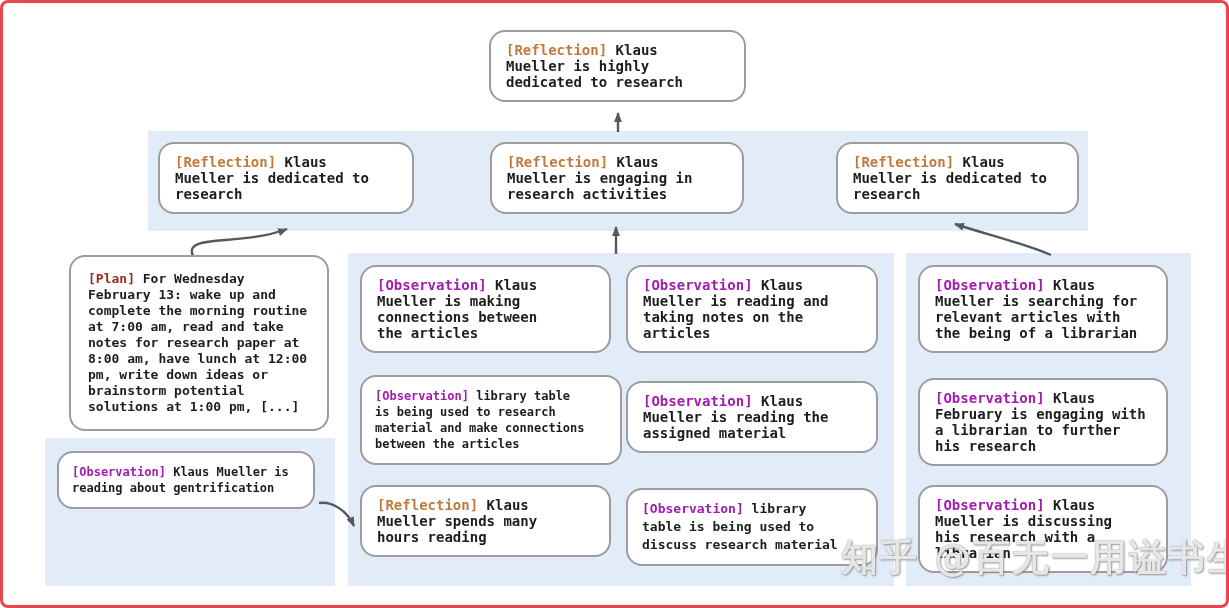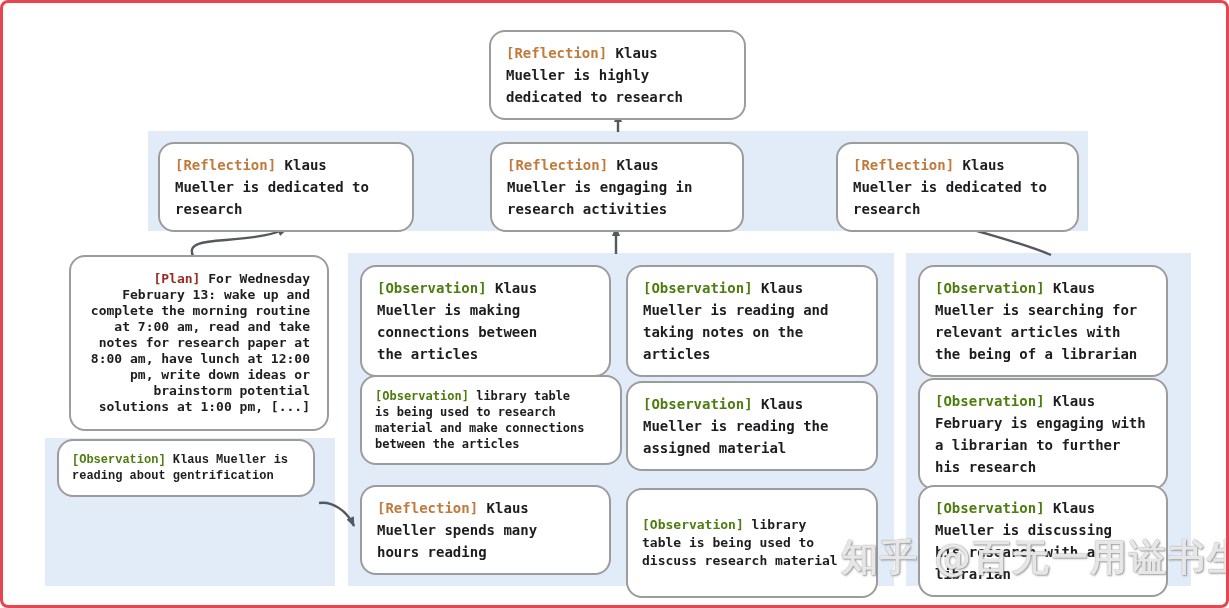--- a/index.html
+++ b/index.html
@@ -6,26 +6,26 @@
   #canvas{
     position:relative;width:1229px;height:608px;background:#ffffff;
     overflow:hidden;box-sizing:border-box;border:3px solid #e8464f;border-radius:8px;
     font-family:"DejaVu Sans Mono","Liberation Mono",monospace;
   }
   .band{position:absolute;background:#e2ecf9;}
   .node{
     position:absolute;background:#ffffff;border:2px solid #9c9c9c;border-radius:16px;
     color:#1d1d1f;font-weight:bold;white-space:pre;box-sizing:border-box;
   }
-  .f14{font-size:14px;line-height:22px;padding:10px 15px;}
-  .f13{font-size:13px;line-height:18px;padding:26px 14px;}
+  .f14{font-size:14px;line-height:16px;padding:10px 15px;}
+  .f13{font-size:13px;line-height:18px;padding:10px 14px;}
   .f12{font-size:12px;line-height:16px;padding:11px 13px;}
-  .fplan{font-size:13px;line-height:16px;padding:14px 17px;text-align:right;}
+  .fplan{font-size:13px;line-height:16px;padding:14px 17px;}
   .tag-reflection{color:#c07a3c;}
-  .tag-observation{color:#4d7c0f;}
+  .tag-observation{color:#a21caf;}
   .tag-plan{color:#9b2a20;}
   #arrows{position:absolute;left:0;top:0;width:1229px;height:608px;pointer-events:none;}
   #watermark{
     position:absolute;left:838px;top:530px;width:370px;font-size:37px;font-weight:bold;
     font-family:"DejaVu Sans","Liberation Sans",sans-serif;
     color:rgba(255,255,255,0.82);
     text-shadow:0 0 1px rgba(110,110,110,0.9),1px 1px 2px rgba(120,120,120,0.7);
     white-space:nowrap;letter-spacing:2px;
   }
 </style>
@@ -69,21 +69,21 @@
   <div class="node fplan" style="left:66px;top:252px;width:260px;"><span class="tag-plan">[Plan]</span> <span>For Wednesday
 February 13: wake up and
 complete the morning routine
 at 7:00 am, read and take
 notes for research paper at
 8:00 am, have lunch at 12:00
 pm, write down ideas or
 brainstorm potential
 solutions at 1:00 pm, [...]</span></div>
 
-  <div class="node f12" style="left:54px;top:436px;width:258px;font-family:Liberation Mono, monospace;"><span class="tag-observation">[Observation]</span> <span>Klaus Mueller is
+  <div class="node f12" style="left:54px;top:448px;width:258px;"><span class="tag-observation">[Observation]</span> <span>Klaus Mueller is
 reading about gentrification</span></div>
 
   <div class="node f14" style="left:357px;top:262px;width:251px;"><span class="tag-observation">[Observation]</span> <span>Klaus
 Mueller is making
 connections between
 the articles</span></div>
   <div class="node f12" style="left:357px;top:372px;width:262px;"><span class="tag-observation">[Observation]</span> <span>library table
 is being used to research
 material and make connections
 between the articles</span></div>

